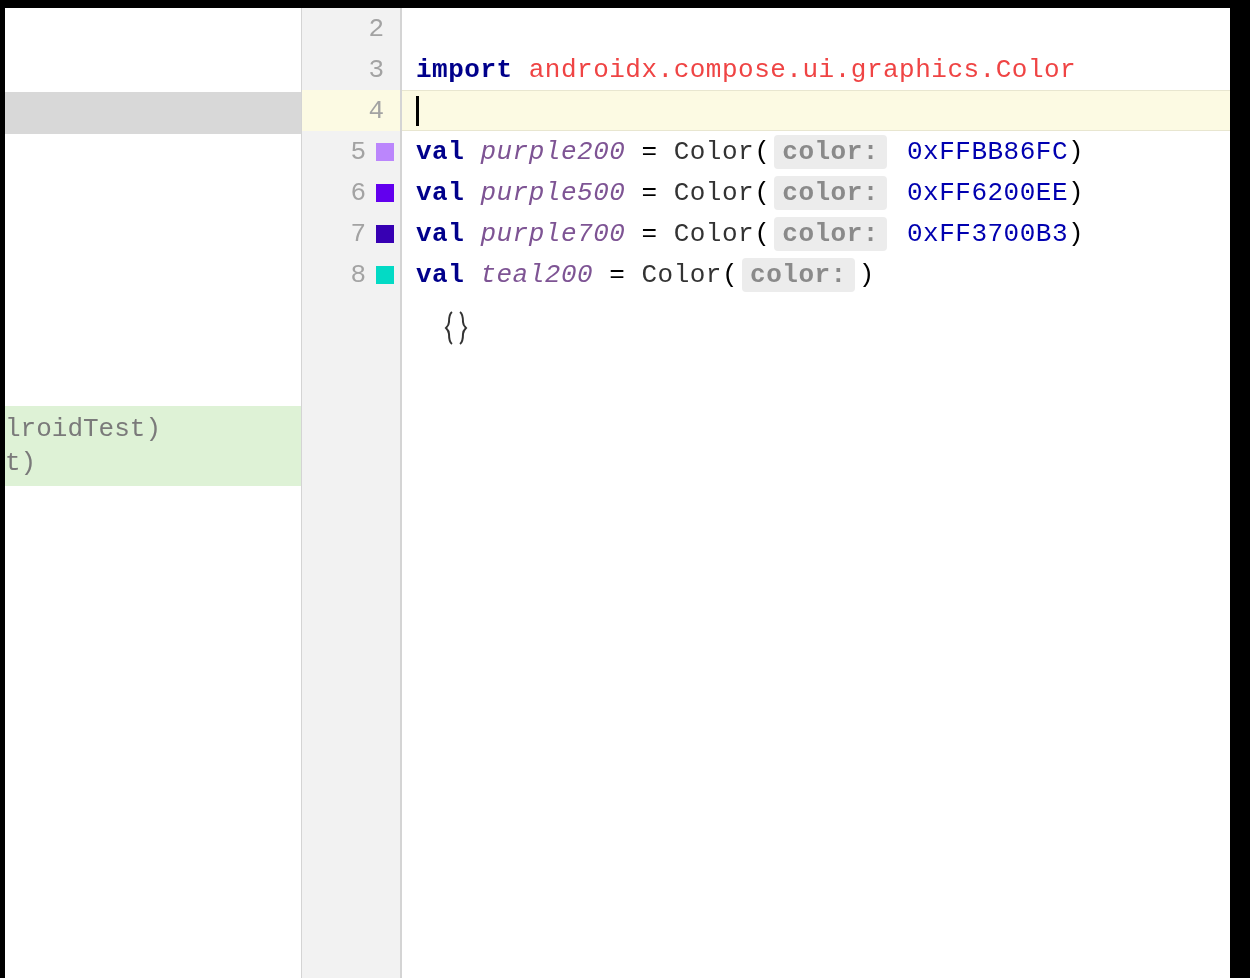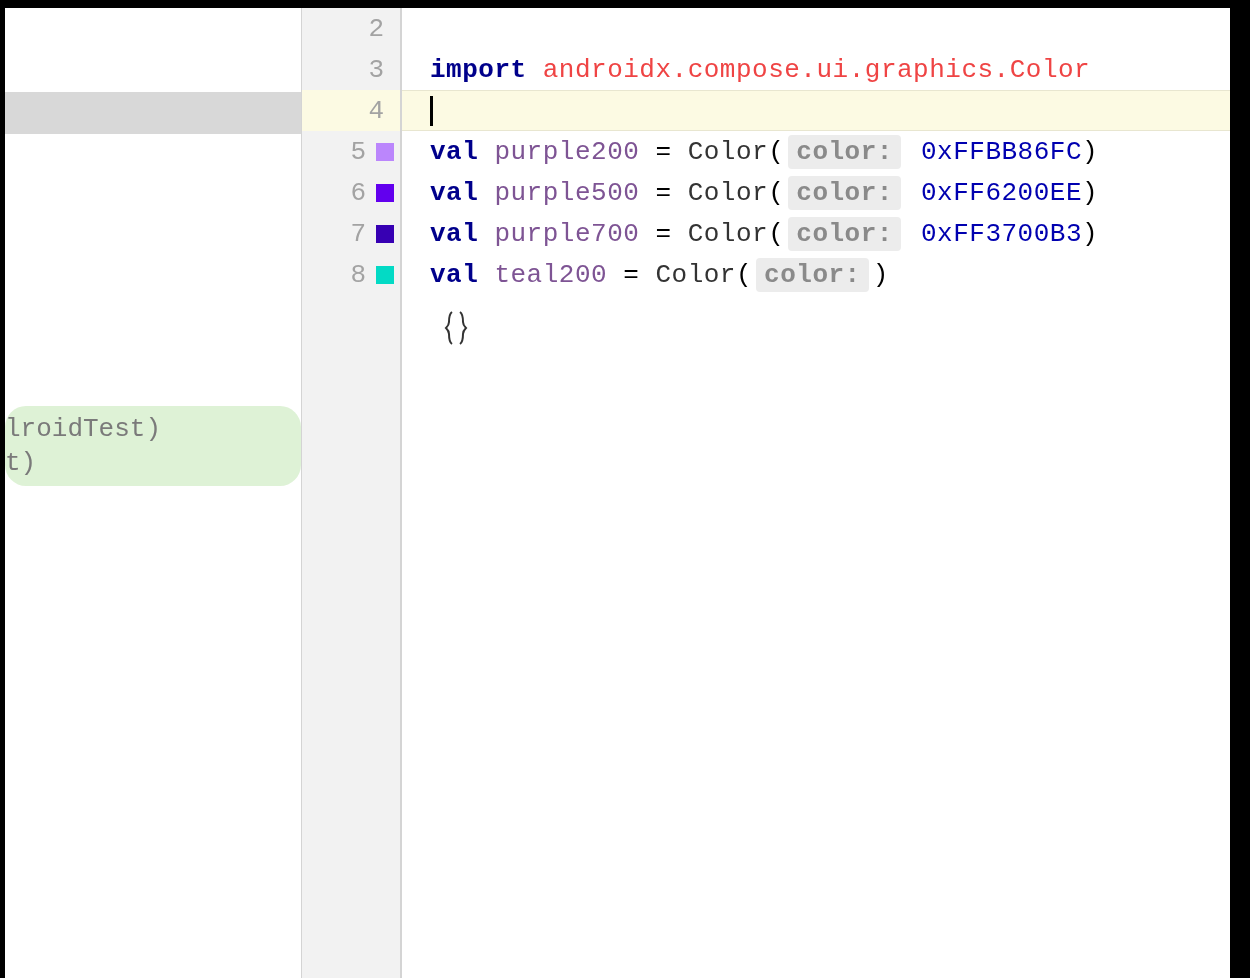--- a/index.html
+++ b/index.html
@@ -36,21 +36,20 @@
       background: #d8d8d8;
     }
     
     .sidebar-green-block {
       position: absolute;
       top: 398px;
       left: 0;
       right: 0;
       background: #def2d6;
       padding: 6px 0;
-      border-radius: 21px;
     }
     
     .sidebar-green-line {
       color: #7a7a7a;
       font-size: 26px;
       padding: 2px 0;
       white-space: nowrap;
     }
     
     .gutter {
@@ -83,36 +82,36 @@
     .editor {
       flex: 1;
       background: #ffffff;
       position: relative;
     }
     
     .code-line {
       height: 41px;
       display: flex;
       align-items: center;
-      padding-left: 28px;
+      padding-left: 14px;
       white-space: pre;
       font-size: 26px;
       letter-spacing: 0.5px;
       text-align: right;
     }
     
     .code-line.highlight {
       background: #fcfae3;
       border-top: 1px solid #e8e6d0;
       border-bottom: 1px solid #e8e6d0;
     }
     
     .kw { color: #00008b; font-weight: bold; }
     .import-path { color: #ef4444; }
-    .var-name { color: #7e5494; }
+    .var-name { color: #7e5494; font-style: italic; }
     .func-name { color: #333; }
     .hint-box {
       background: #ececec;
       color: #8a8a8a;
       border-radius: 4px;
       padding: 2px 8px;
       font-style: normal;
       margin: 0 4px;
       font-weight: bold;
     }

